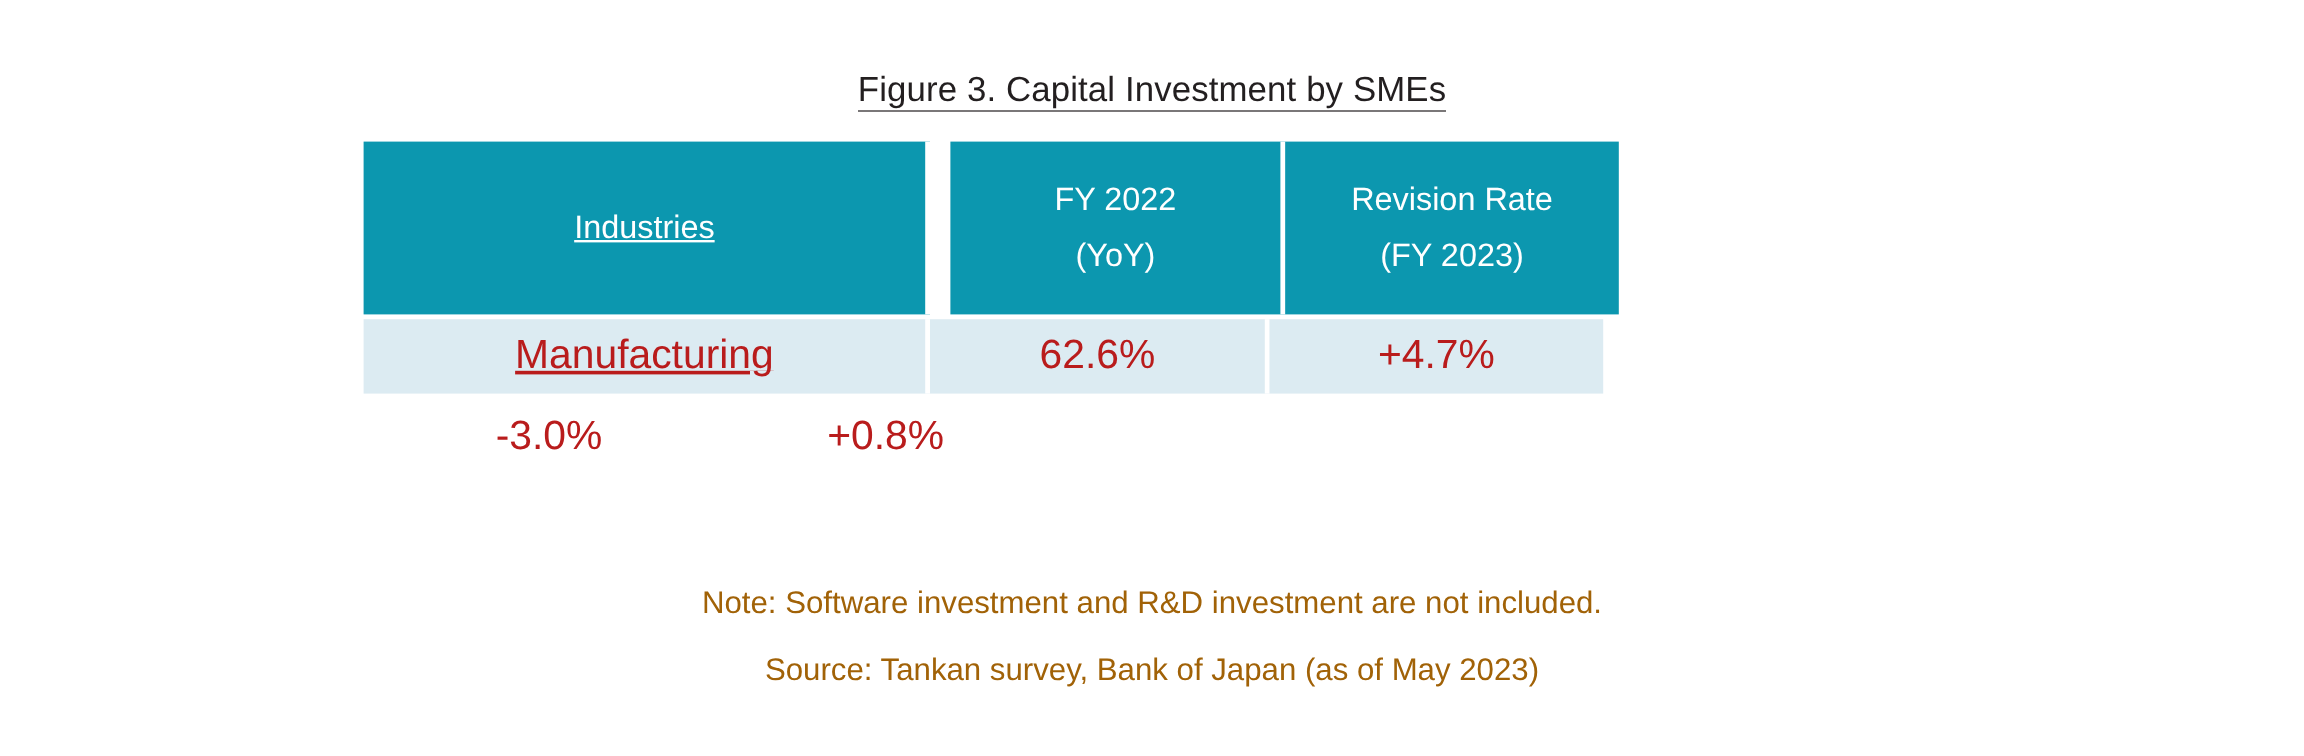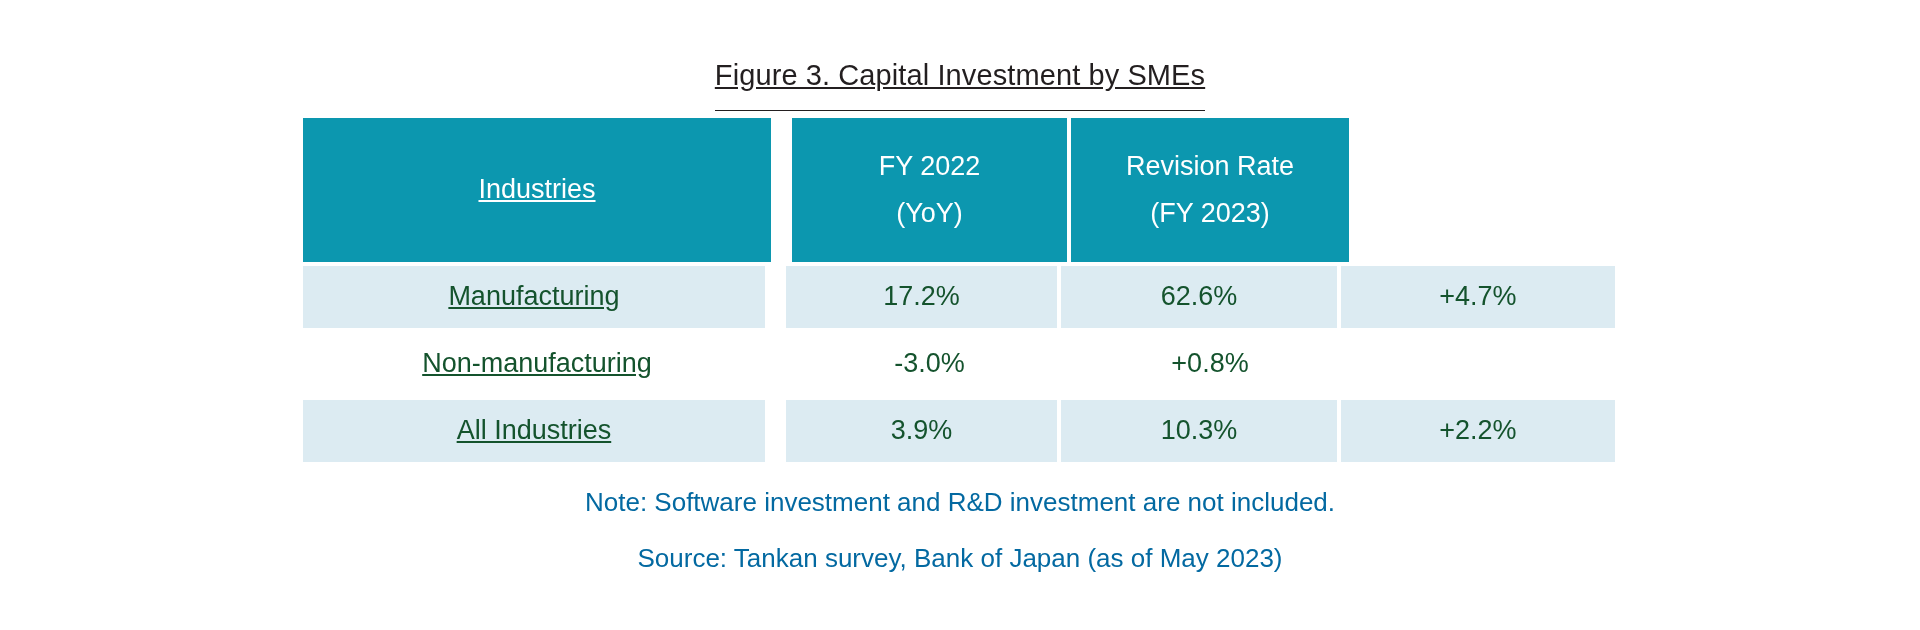--- a/index.html
+++ b/index.html
@@ -30,22 +30,21 @@
     top: 59px;
     width: 1920px;
     text-align: center;
     font-size: 29px;
     font-weight: 400;
     letter-spacing: 0.1px;
     color: #231f20;
   }
   .figure-title span {
     border-bottom: 1.5px solid #231f20;
-    padding-bottom: 19px;
-    text-decoration: underline;
+    padding-bottom: 1px;
   }
 
   
   .table {
     position: absolute;
     left: 303px;
     top: 118px;
     width: 1312px;
     border-collapse: separate;
     border-spacing: 0;
@@ -79,39 +78,39 @@
     font-size: 27px;
     flex-direction: column;
     border-right: 4px solid #ffffff;
   }
   .row-head .cell:last-child { border-right: none; }
   .row-head .cell .line2 { margin-top: 7px; }
 
   
   .row-body { height: 62px; }
   .row-body .cell {
-    font-size: 27px;
-    color: #14532d;
+    font-size: 34px;
+    color: #b91c1c;
     border-right: 4px solid #ffffff;
   }
   .row-body .cell:last-child { border-right: none; }
 
   .row-shaded .cell { background: #dcebf2; }
   .row-plain  .cell { background: #ffffff; border-right-color: #ffffff; }
 
   .row-gap { height: 5px; background: #ffffff; }
 
   
   .note {
     position: absolute;
     left: 0;
     width: 1920px;
     text-align: center;
     font-size: 26px;
-    color: #0369a1;
+    color: #a16207;
   }
   .note-1 { top: 487px; }
   .note-2 { top: 543px; }
 </style>
 </head>
 <body>
 
 <div class="figure-wrap">
 
   <div class="figure-title">
@@ -129,40 +128,32 @@
         <div class="line2">(YoY)</div>
       </div>
       <div class="cell col-3">
         <div>Revision Rate</div>
         <div class="line2">(FY 2023)</div>
       </div>
     </div>
 
     <div class="row row-body row-shaded">
       <div class="cell col-0">Manufacturing</div>
-      <div class="cell col-1">17.2%</div>
       <div class="cell col-2">62.6%</div>
       <div class="cell col-3">+4.7%</div>
     </div>
 
     <div class="row-gap"></div>
 
     <div class="row row-body row-plain">
-      <div class="cell col-0">Non-manufacturing</div>
       <div class="cell col-1">-3.0%</div>
       <div class="cell col-3">+0.8%</div>
     </div>
 
     <div class="row-gap"></div>
 
-    <div class="row row-body row-shaded">
-      <div class="cell col-0">All Industries</div>
-      <div class="cell col-1">3.9%</div>
-      <div class="cell col-2">10.3%</div>
-      <div class="cell col-3">+2.2%</div>
-    </div>
 
   </div>
 
   <div class="note note-1">Note: Software investment and R&amp;D investment are not included.</div>
   <div class="note note-2">Source: Tankan survey, Bank of Japan (as of May 2023)</div>
 
 </div>
 
 </body></html>

